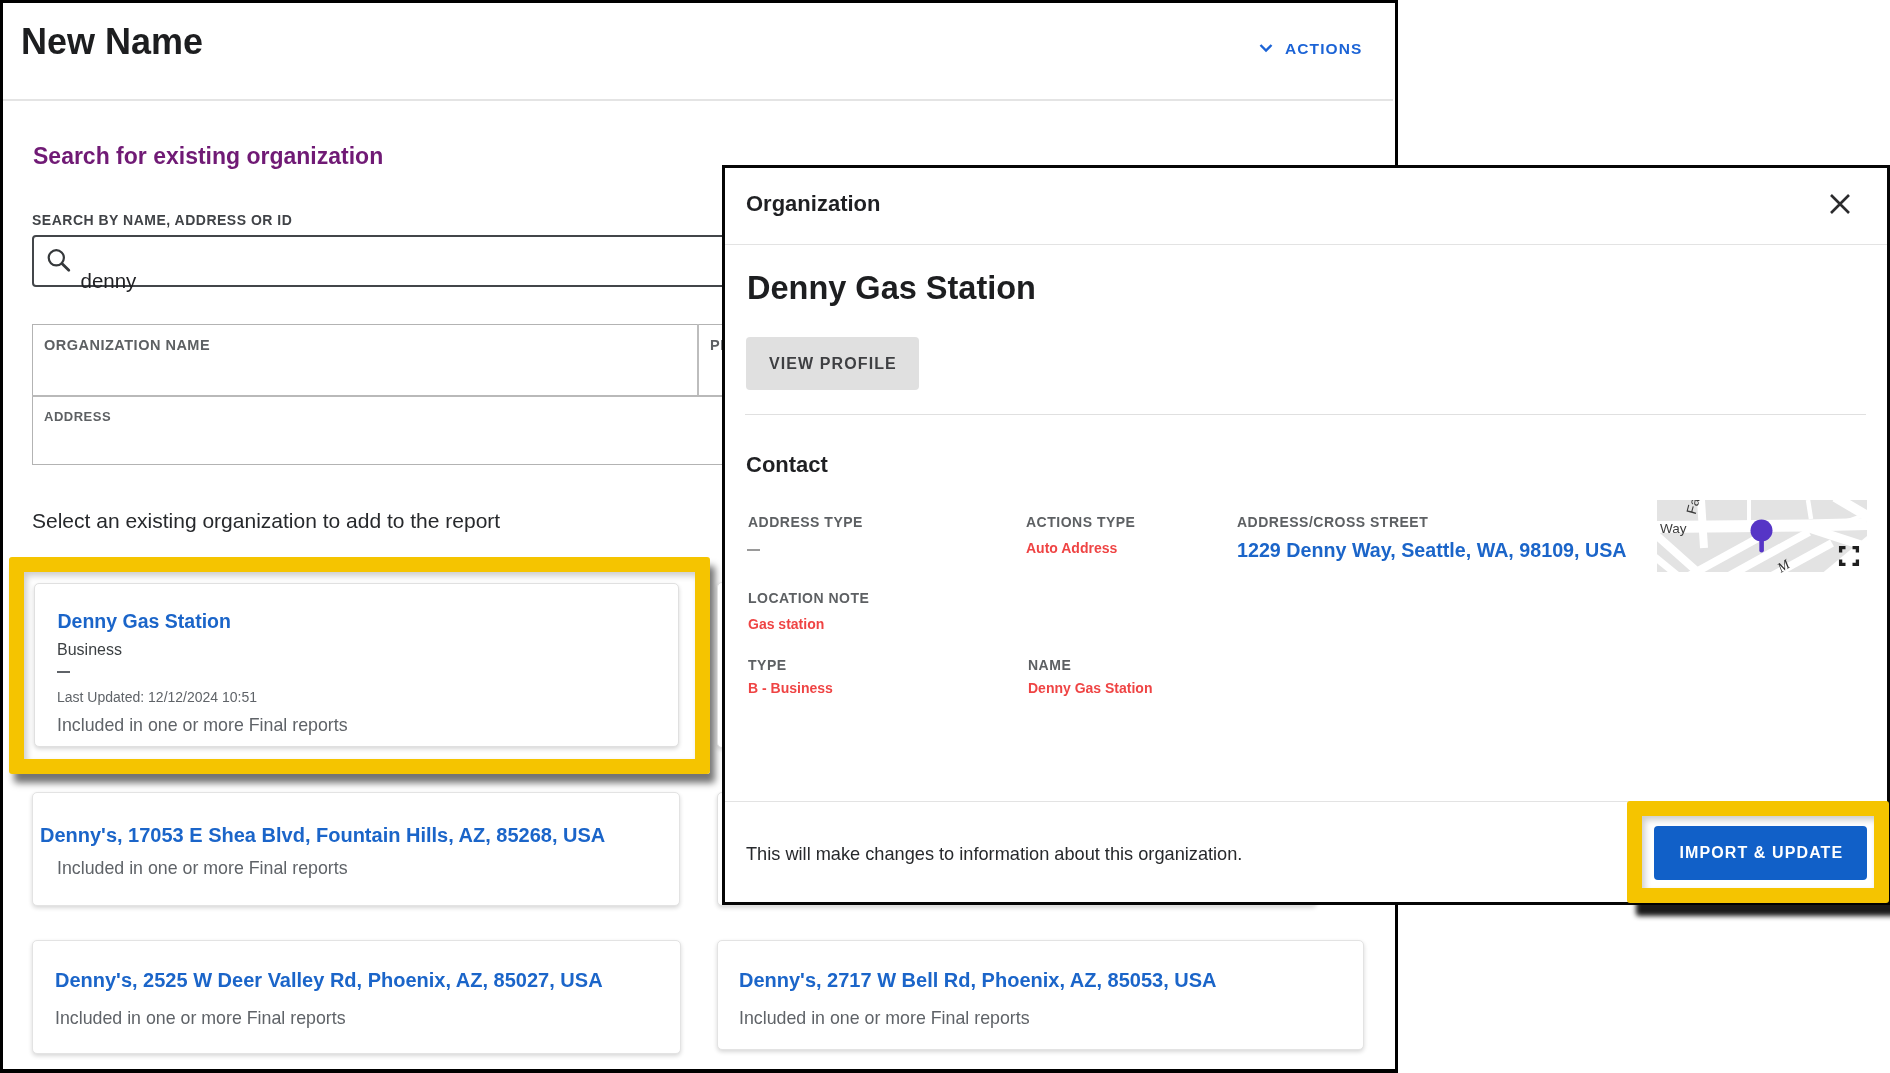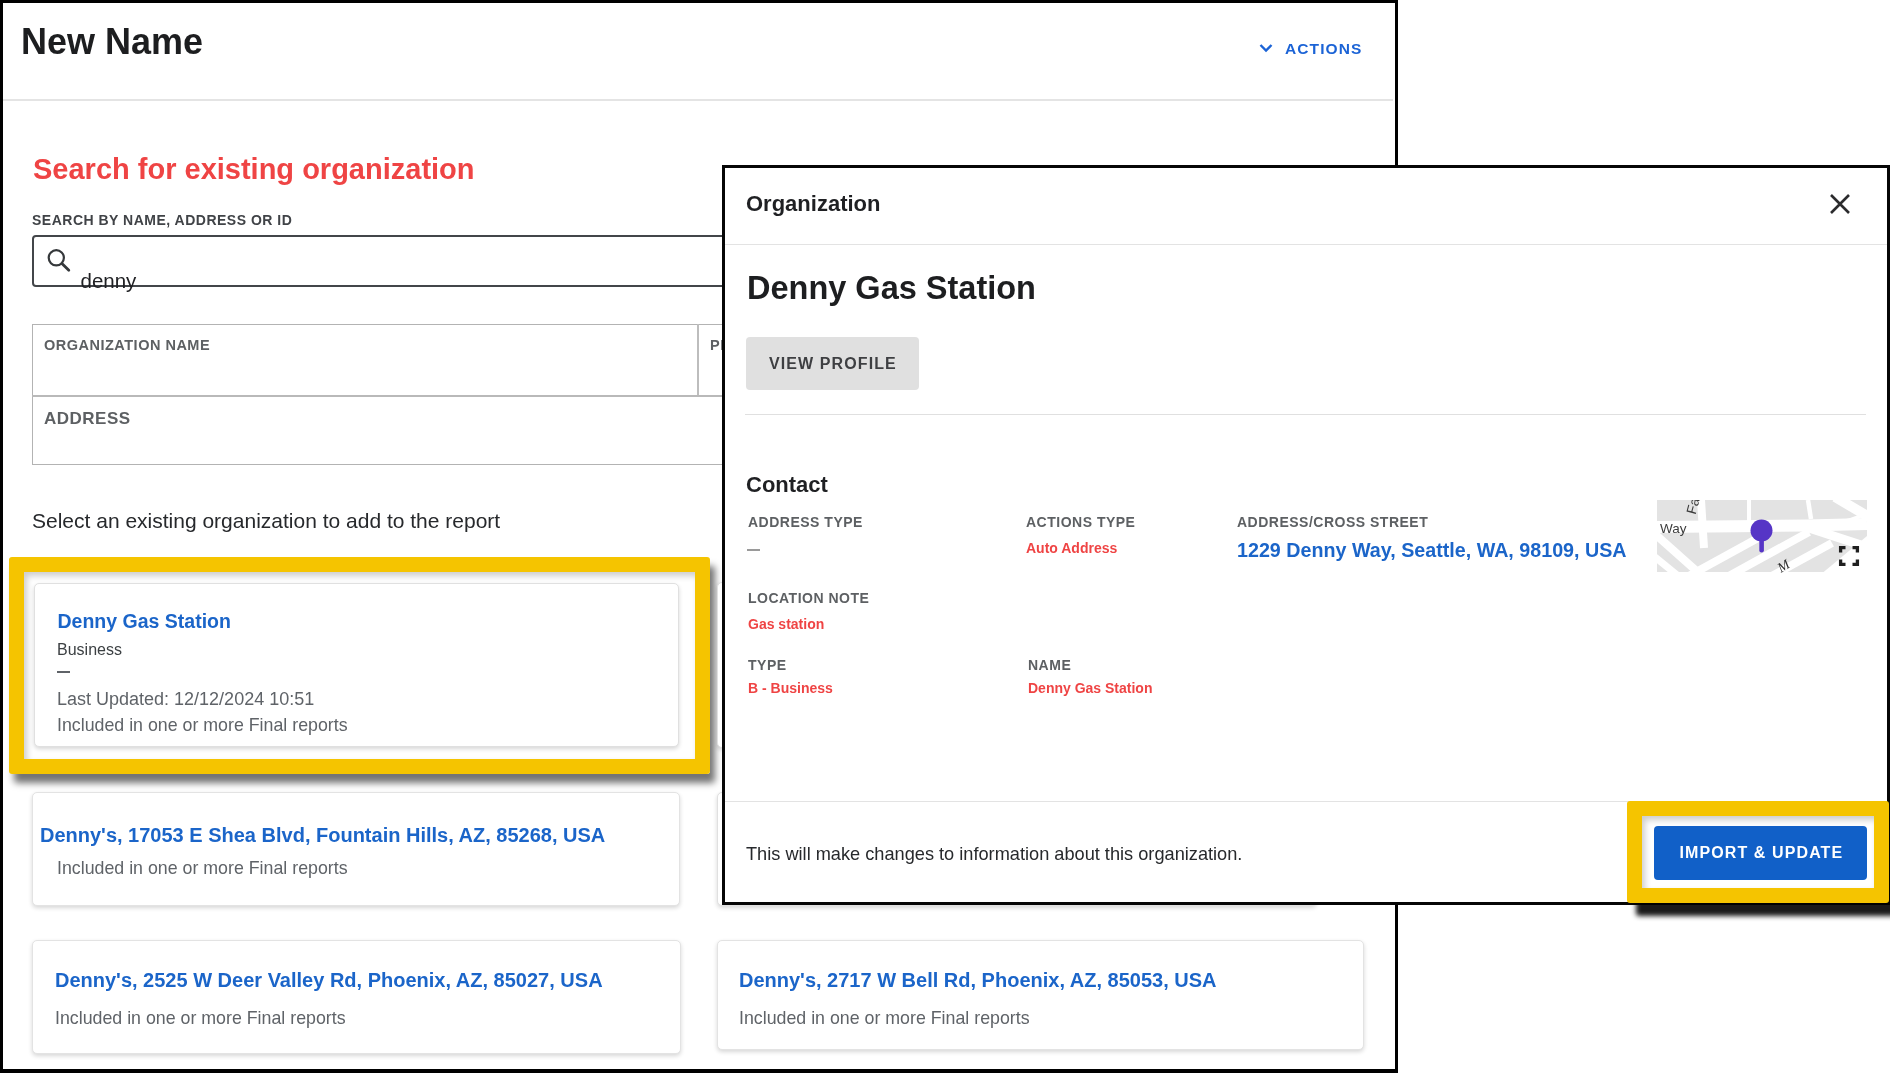--- a/index.html
+++ b/index.html
@@ -17,44 +17,44 @@
 
 <div class="abs" id="page" style="left:0;top:0;width:1398px;height:1073px;background:#fff;border:3px solid #000;border-right-width:3px;border-bottom-width:4px;box-sizing:border-box;"></div>
 
 <div class="t b" style="left:21px;top:24.1px;font-size:36px;color:#1d1e20;">New Name</div>
 <svg class="abs" style="left:1258px;top:43px;" width="16" height="12" viewBox="0 0 16 12">
     <path d="M2.5 2 L8 7.6 L13.5 2" fill="none" stroke="#1b63d6" stroke-width="2.4"></path>
   </svg>
 <div class="t b" style="left:1285px;top:41.3px;font-size:15.5px;letter-spacing:1.1px;color:#1b63d6;">ACTIONS</div>
 <div class="abs" style="left:3px;top:99px;width:1390px;height:1.5px;background:#e4e4e4;"></div>
 
-<div class="t b" style="left:33px;top:155px;font-size:29px;color:#ef4444;">Search for existing organization</div>
+<div class="t b" style="left:33px;top:145px;font-size:23px;color:#701a75;">Search for existing organization</div>
 <div class="t b" style="left:32px;top:212.5px;font-size:14px;letter-spacing:0.5px;color:#404347;">SEARCH BY NAME, ADDRESS OR ID</div>
 <div class="abs" style="left:32px;top:235px;width:710px;height:52px;border:2px solid #43464a;border-radius:4px;box-sizing:border-box;"></div>
 <svg class="abs" style="left:47px;top:247px;" width="26" height="26" viewBox="0 0 26 26">
     <circle cx="9.3" cy="10.8" r="7.6" fill="none" stroke="#35383b" stroke-width="2.2"></circle>
     <line x1="14.9" y1="16.4" x2="21.8" y2="23.3" stroke="#35383b" stroke-width="2.8" stroke-linecap="round"></line>
   </svg>
 <div class="t" style="left:80.5px;top:251px;font-size:20.5px;color:#202124;margin-top:20px;">denny</div>
 
 <div class="abs" style="left:32px;top:324px;width:710px;height:141px;border:1.5px solid #b3b3b3;box-sizing:border-box;"></div>
 <div class="abs" style="left:32px;top:395px;width:710px;height:2px;background:#b9b9b9;"></div>
 <div class="abs" style="left:697px;top:324px;width:1.5px;height:71px;background:#bdbdbd;"></div>
 <div class="t b" style="left:44px;top:338.2px;font-size:14.5px;letter-spacing:0.5px;color:#5d6063;">ORGANIZATION NAME</div>
 <div class="t b" style="left:710px;top:338.2px;font-size:14.5px;letter-spacing:0.5px;color:#5d6063;">PHONE</div>
-<div class="t b" style="left:44px;top:409.6px;font-size:17px;letter-spacing:0.5px;color:#5d6063;">ADDRESS</div>
+<div class="t b" style="left:44px;top:409.6px;font-size:13px;letter-spacing:0.5px;color:#5d6063;">ADDRESS</div>
 
 <div class="t" style="left:32px;top:509.6px;font-size:21px;color:#27292c;">Select an existing organization to add to the report</div>
 
 <div class="abs" style="left:9px;top:557px;width:701px;height:217px;box-sizing:border-box;border:15px solid #f5c400;border-radius:3px;box-shadow:5px 9px 7px rgba(0,0,0,0.55), inset 3px 4px 6px rgba(0,0,0,0.2);"></div>
 <div class="abs" style="left:34px;top:583px;width:645px;height:164px;background:#fff;border:1px solid #e0e0e0;border-radius:5px;box-sizing:border-box;box-shadow:0 2px 4px rgba(0,0,0,0.16);"></div>
 <div class="t b blue" style="left:57.5px;top:612.1px;font-size:19.5px;">Denny Gas Station</div>
 <div class="t" style="left:57px;top:642.2px;font-size:16px;color:#3c4043;">Business</div>
 <div class="abs" style="left:57px;top:670.5px;width:13px;height:2.6px;background:#5f6368;"></div>
-<div class="t gray" style="left:57px;top:689.8px;font-size:18px;">Last Updated: 12/12/2024 10:51</div>
+<div class="t gray" style="left:57px;top:689.8px;font-size:14px;">Last Updated: 12/12/2024 10:51</div>
 <div class="t gray" style="left:57px;top:717.2px;font-size:17.8px;">Included in one or more Final reports</div>
 
 <div class="abs" style="left:716.5px;top:582px;width:600px;height:166px;background:#fff;border:1px solid #e0e0e0;border-radius:5px;box-sizing:border-box;box-shadow:0 2px 4px rgba(0,0,0,0.16);"></div>
 <div class="abs" style="left:716.5px;top:792px;width:600px;height:114px;background:#fff;border:1px solid #e0e0e0;border-radius:5px;box-sizing:border-box;box-shadow:0 2px 4px rgba(0,0,0,0.16);"></div>
 
 <div class="abs" style="left:32px;top:792px;width:648px;height:114px;background:#fff;border:1px solid #e3e3e3;border-radius:5px;box-sizing:border-box;box-shadow:0 2px 4px rgba(0,0,0,0.16);"></div>
 <div class="t b blue" style="left:40px;top:824.7px;font-size:20px;">Denny's, 17053 E Shea Blvd, Fountain Hills, AZ, 85268, USA</div>
 <div class="t gray" style="left:57px;top:860.4px;font-size:17.8px;">Included in one or more Final reports</div>
 
 <div class="abs" style="left:32px;top:940px;width:649px;height:114px;background:#fff;border:1px solid #e3e3e3;border-radius:5px;box-sizing:border-box;box-shadow:0 2px 4px rgba(0,0,0,0.16);"></div>
@@ -70,21 +70,21 @@
 <svg class="abs" style="left:1829px;top:193px;" width="22" height="22" viewBox="0 0 22 22">
     <path d="M2 2 L20 20 M20 2 L2 20" stroke="#2b2b2d" stroke-width="2.6"></path>
   </svg>
 <div class="abs" style="left:725px;top:244px;width:1162px;height:1.2px;background:#e3e3e3;"></div>
 
 <div class="t b" style="left:747px;top:272.2px;font-size:32.5px;color:#1d1e20;">Denny Gas Station</div>
 <div class="abs" style="left:746px;top:337px;width:173px;height:53px;background:#e0e0e0;border-radius:4px;"></div>
 <div class="t b" style="left:769px;top:355.8px;font-size:16px;letter-spacing:1.1px;color:#3e3f42;">VIEW PROFILE</div>
 <div class="abs" style="left:745px;top:413.5px;width:1121px;height:1.2px;background:#e0e0e0;"></div>
 
-<div class="t b" style="left:746px;top:454.3px;font-size:22px;color:#1f2023;margin-top:20px;">Contact</div>
+<div class="t b" style="left:746px;top:454.3px;font-size:22px;color:#1f2023;">Contact</div>
 
 <div class="lbl" style="left:748px;top:515.4px;">ADDRESS TYPE</div>
 <div class="abs" style="left:747px;top:548.5px;width:13px;height:2.6px;background:#9a9a9a;"></div>
 <div class="lbl" style="left:1026px;top:515.4px;">ACTIONS TYPE</div>
 <div class="val" style="left:1026px;top:540.9px;">Auto Address</div>
 <div class="lbl" style="left:1237px;top:515.4px;">ADDRESS/CROSS STREET</div>
 <div class="t b blue" style="left:1237px;top:540.8px;font-size:19.7px;">1229 Denny Way, Seattle, WA, 98109, USA</div>
 
 <div class="lbl" style="left:748px;top:590.7px;">LOCATION NOTE</div>
 <div class="val" style="left:748px;top:616.5px;">Gas station</div>

